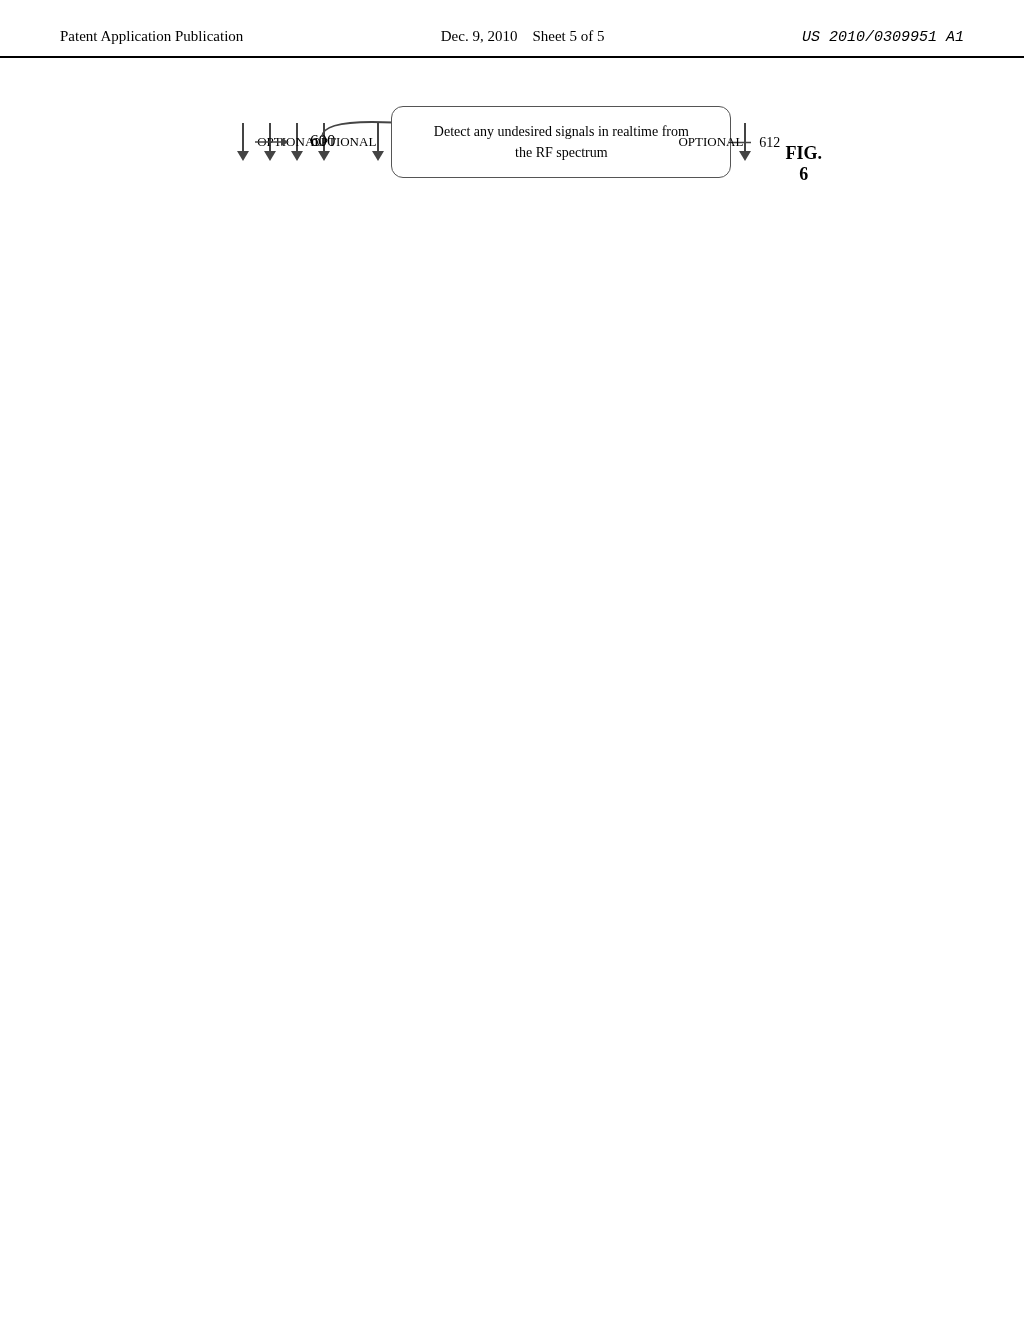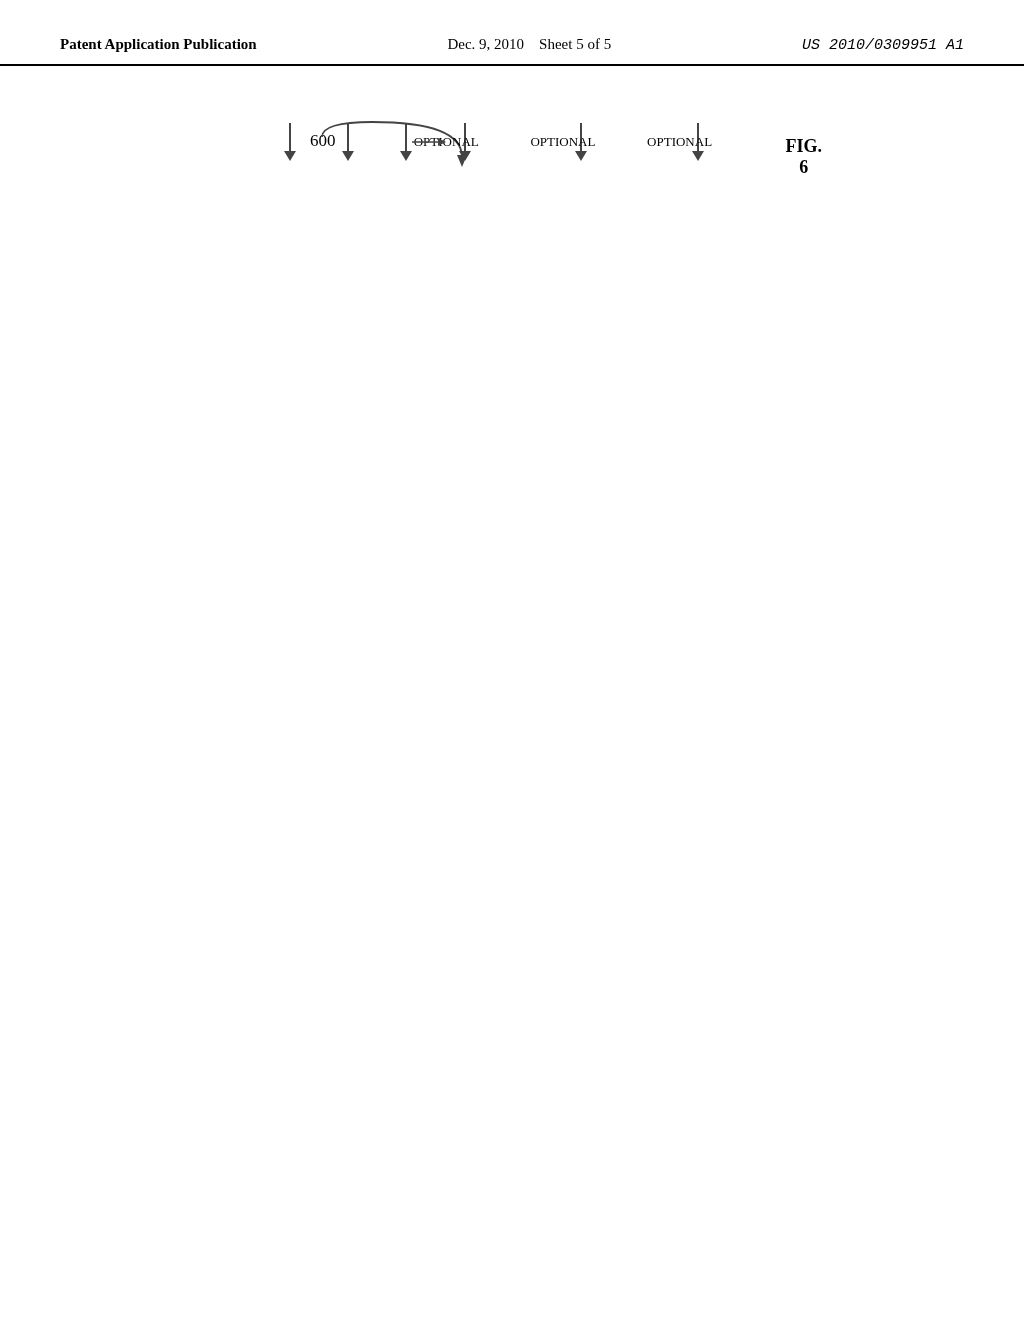--- a/index.html
+++ b/index.html
@@ -15,23 +15,22 @@
     
     .header {
       display: flex;
       justify-content: space-between;
       align-items: baseline;
       padding: 28px 60px 10px 60px;
       border-bottom: 2px solid #000;
       font-size: 15px;
     }
     .header-left {
-      font-weight: bold;
-      font-size: 15px;
-      margin-top: 8px;
+      font-weight: normal;
+      font-size: 15px;
     }
     .header-center {
       font-size: 15px;
       text-align: center;
     }
     .header-right {
       font-size: 15px;
       font-style: italic;
       font-family: Liberation Mono, monospace;
     }
@@ -108,21 +107,21 @@
     .arrow-head {
       width: 0;
       height: 0;
       border-left: 6px solid transparent;
       border-right: 6px solid transparent;
       border-top: 10px solid #444;
     }
 
     
     .fig-label {
-      margin-top: 30px;
+      margin-top: 45px;
       font-size: 18px;
       font-weight: bold;
       text-align: center;
     }
   </style>
 </head>
 <body>
 
 <div class="header">
   <span class="header-left">Patent Application Publication</span>
@@ -178,20 +177,28 @@
       </svg>
     </div>
 
     <div class="arrow-connector">
       <div class="arrow-line" style="height:28px;"></div>
       <div class="arrow-head"></div>
     </div>
 
     <div class="step-wrapper" style="position:relative;">
       <span class="optional-label" style="left:-80px; font-size:13px;">OPTIONAL</span>
+      <div class="flow-box">
+        <span>Detect any undesired signals in realtime from<br>the RF spectrum</span>
+        <span class="step-num">
+          <svg width="30" height="18" style="vertical-align:middle;">
+              <line x1="0" y1="9" x2="22" y2="9" stroke="#444" stroke-width="1.5"></line>
+            </svg>612
+        </span>
+      </div>
     </div>
 
     <div class="arrow-connector">
       <div class="arrow-line" style="height:28px;"></div>
       <div class="arrow-head"></div>
     </div>
 
     <div class="step-wrapper" style="position:relative;">
       <span class="optional-label" style="left:-80px; font-size:13px;">OPTIONAL</span>
     </div>

